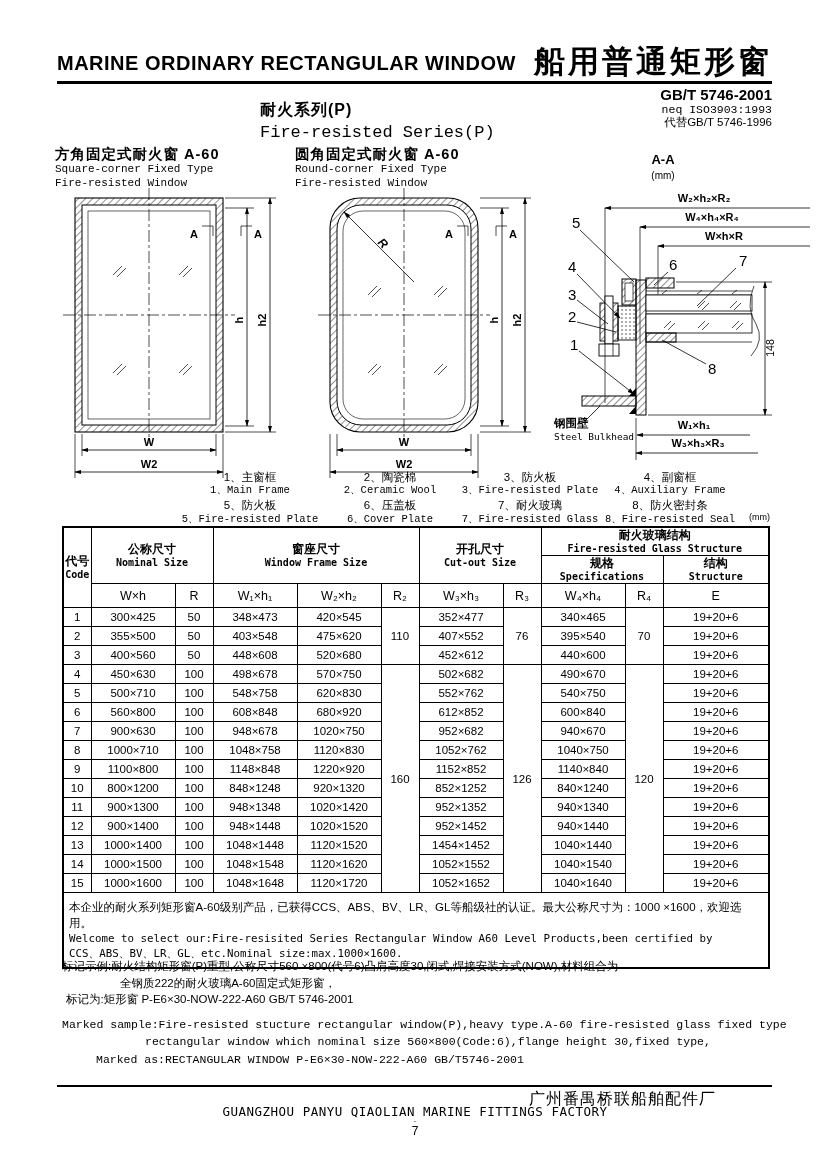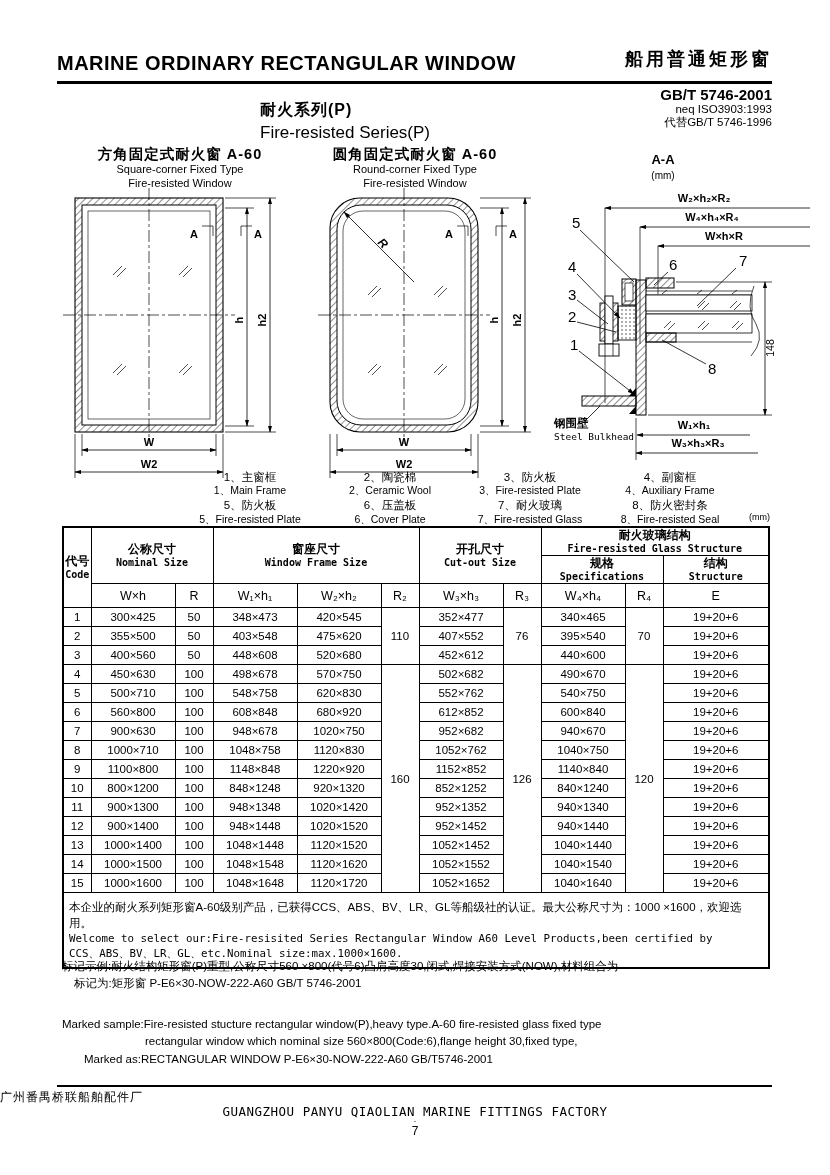--- a/index.html
+++ b/index.html
@@ -1,34 +1,34 @@
 <!DOCTYPE html>
 <html><head>
 <meta charset="utf-8">
 <style>
   *{box-sizing:border-box;margin:0;padding:0}
   html,body{background:#fff}
   body{width:830px;height:1175px;position:relative;overflow:hidden;
        font-family:"Liberation Sans","DejaVu Sans",sans-serif;color:#000}
   .abs{position:absolute}
-  .mono{font-family:Liberation Sans, sans-serif}
+  .mono{font-family:Liberation Mono, monospace}
 
   
   .title-en{left:57px;top:52px;font-size:20px;font-weight:bold;letter-spacing:.5px}
-  .title-cn{right:58px;top:47px;font-size:18px;font-weight:bold;letter-spacing:3px}
+  .title-cn{right:58px;top:41px;font-size:31px;font-weight:bold;letter-spacing:3px}
   .rule{left:57px;top:81px;width:715px;height:3px;background:#000}
   .stds{right:58px;top:86px;text-align:right;line-height:1.15}
   .std1{font-size:15px;font-weight:bold}
   .std2,.std3{font-size:11.5px}
   .series{left:260px;top:100px;width:315px;text-align:left}
   .series-cn{font-size:16px;font-weight:bold;letter-spacing:1px}
   .series-en{font-size:17px;margin-top:2px}
 
   
-  .dg-title{width:250px;text-align:center;line-height:1.2}
+  .dg-title{width:250px;line-height:1.2}
   .dg-cn{font-size:14.5px;font-weight:bold;letter-spacing:1px}
   .dg-en{font-size:11px}
 
   svg text{fill:#000}
   .thin{stroke:#000;stroke-width:.7;fill:none}
   .med{stroke:#000;stroke-width:1.1;fill:none}
   .cl{stroke:#000;stroke-width:.7;fill:none;stroke-dasharray:12 3 3 3}
   .dim{stroke:#000;stroke-width:.8;fill:none}
   .lead{stroke:#000;stroke-width:.8;fill:none}
   .lbl{font-size:11px;font-weight:bold}
@@ -50,28 +50,28 @@
   #spec-table thead .en{font-size:10px;display:block;line-height:1.2;font-family:"DejaVu Sans Mono",monospace}
   #spec-table .h3 th{font-size:12.5px;height:24px;font-weight:normal}
   #spec-table tbody td{font-size:11.5px;height:19px}
   #spec-table .note-cell{text-align:left;padding:6px 5px;height:57px;vertical-align:top}
   .note-cn{font-size:11.5px;line-height:1.4}
   .note-en{font-size:10.8px;line-height:1.4;font-family:"DejaVu Sans Mono",monospace}
 
   
   .marks-cn{left:62px;top:958px;font-size:11.5px;line-height:1.45}
   .marks-cn .ind{margin-left:58px}
-  .marks-cn .ind2{margin-left:12px}
+  .marks-cn .ind2{margin-left:4px}
   .marks-en{left:62px;top:1016px;font-size:11.5px;line-height:1.5}
   .marks-en .ind{margin-left:83px}
-  .marks-en .ind2{margin-left:22px}
+  .marks-en .ind2{margin-left:34px}
 
   
   .foot-rule{left:57px;top:1085px;width:715px;height:2px;background:#000}
-  .foot-cn{left:0;top:1089px;width:716px;text-align:left;font-size:12px;letter-spacing:1px}
+  .foot-cn{left:0;top:1089px;width:716px;text-align:right;font-size:16px;letter-spacing:1px}
   .foot-en{left:0;top:1104px;width:830px;text-align:center;font-size:12.5px;letter-spacing:.5px;font-family:"DejaVu Sans Mono",monospace}
   .foot-dot{left:0;top:1117px;width:830px;text-align:center;font-size:9px;line-height:.9}
   .foot-page{left:0;top:1124px;width:830px;text-align:center;font-size:12px}
 </style>
 </head>
 <body>
 
 <div class="abs title-en">MARINE ORDINARY RECTANGULAR WINDOW</div>
 <div class="abs title-cn">船用普通矩形窗</div>
 <div class="abs rule"></div>
@@ -515,21 +515,21 @@
         <td>952×1452</td>
         <td>940×1440</td>
         <td>19+20+6</td>
       </tr>
       <tr>
         <td>13</td>
         <td>1000×1400</td>
         <td>100</td>
         <td>1048×1448</td>
         <td>1120×1520</td>
-        <td>1052×1452</td>
+        <td>1454×1452</td>
         <td>1040×1440</td>
         <td>19+20+6</td>
       </tr>
       <tr>
         <td>14</td>
         <td>1000×1500</td>
         <td>100</td>
         <td>1048×1548</td>
         <td>1120×1620</td>
         <td>1052×1552</td>
@@ -553,20 +553,21 @@
         <div class="note-cn">本企业的耐火系列矩形窗A-60级别产品，已获得CCS、ABS、BV、LR、GL等船级社的认证。最大公称尺寸为：1000 ×1600，欢迎选用。</div>
         <div class="note-en">Welcome to select our:Fire-resisited Series Rectangular Window A60 Level Products,been certified by</div>
         <div class="note-en">CCS、ABS、BV、LR、GL、etc.Nominal size:max.1000×1600.</div>
       </td>
     </tr>
   </tbody>
 </table>
 
 <div class="abs marks-cn">
   <div>标记示例:耐火结构矩形窗(P)重型,公称尺寸560 ×800(代号6)凸肩高度30,闭式,焊接安装方式(NOW),材料组合为</div>
+  <div class="ind">全钢质222的耐火玻璃A-60固定式矩形窗，</div>
   <div class="ind2">标记为:矩形窗  P-E6×30-NOW-222-A60  GB/T 5746-2001</div>
 </div>
 <div class="abs marks-en mono">
   <div>Marked sample:Fire-resisted stucture rectangular window(P),heavy type.A-60 fire-resisted glass fixed type</div>
   <div class="ind">rectangular window which nominal size 560×800(Code:6),flange height 30,fixed type,</div>
   <div class="ind2">Marked as:RECTANGULAR WINDOW  P-E6×30-NOW-222-A60  GB/T5746-2001</div>
 </div>
 
 <div class="abs foot-rule"></div>
 <div class="abs foot-cn">广州番禺桥联船舶配件厂</div>

